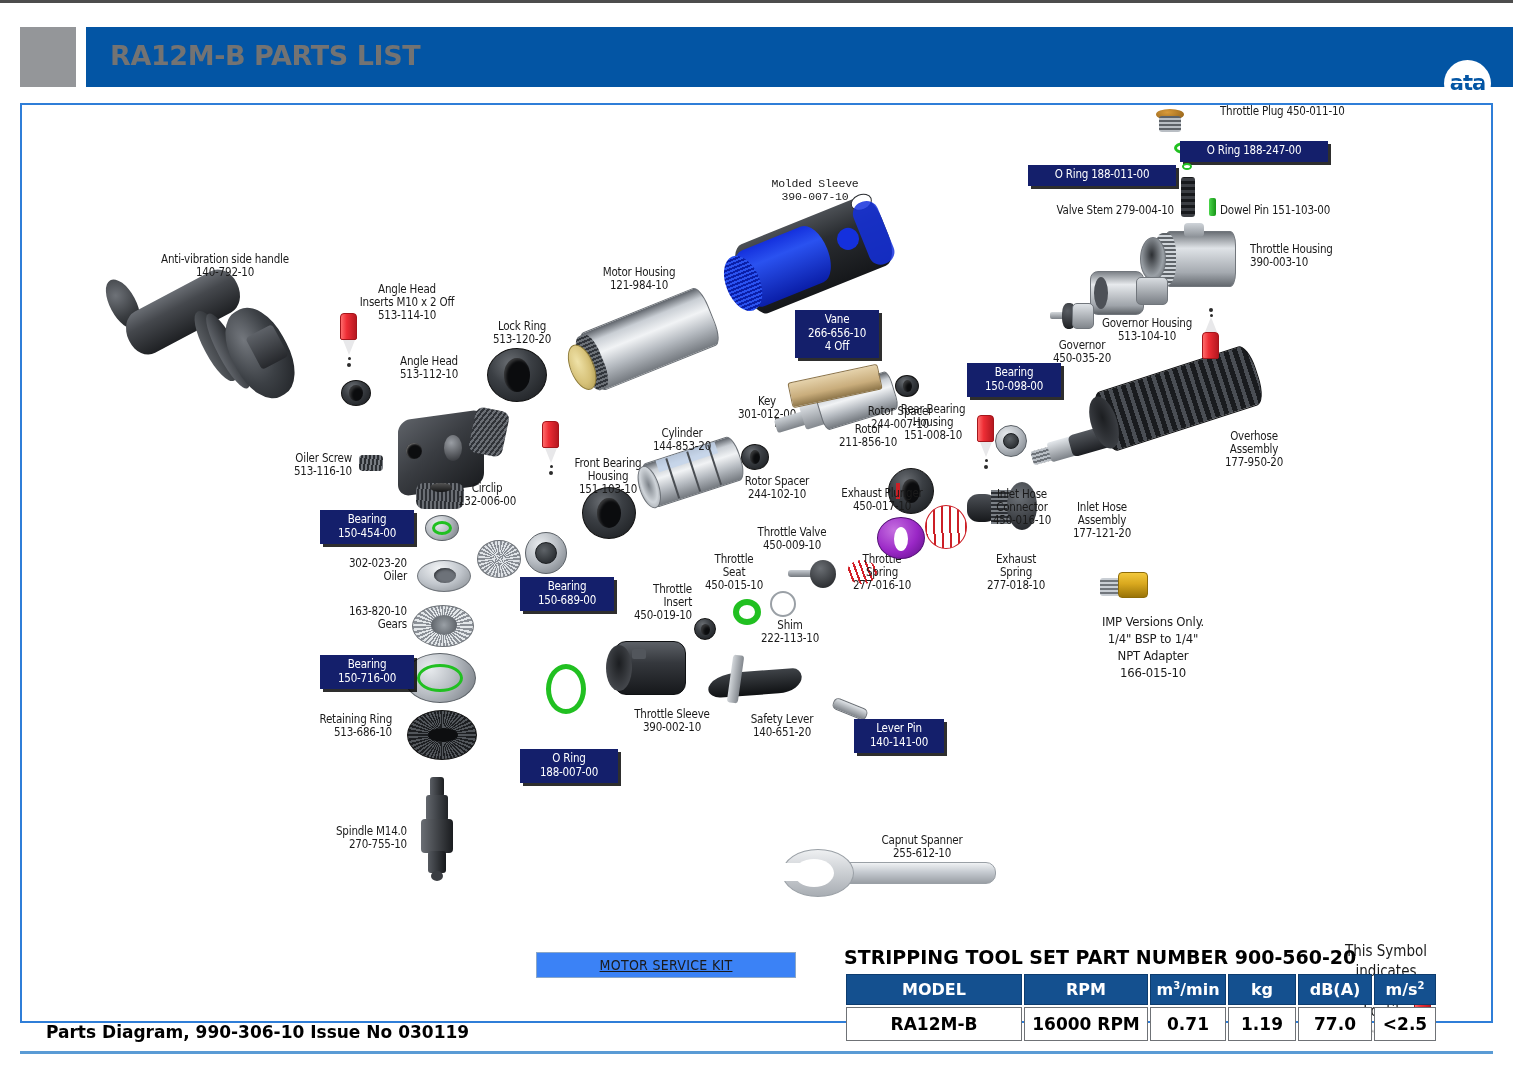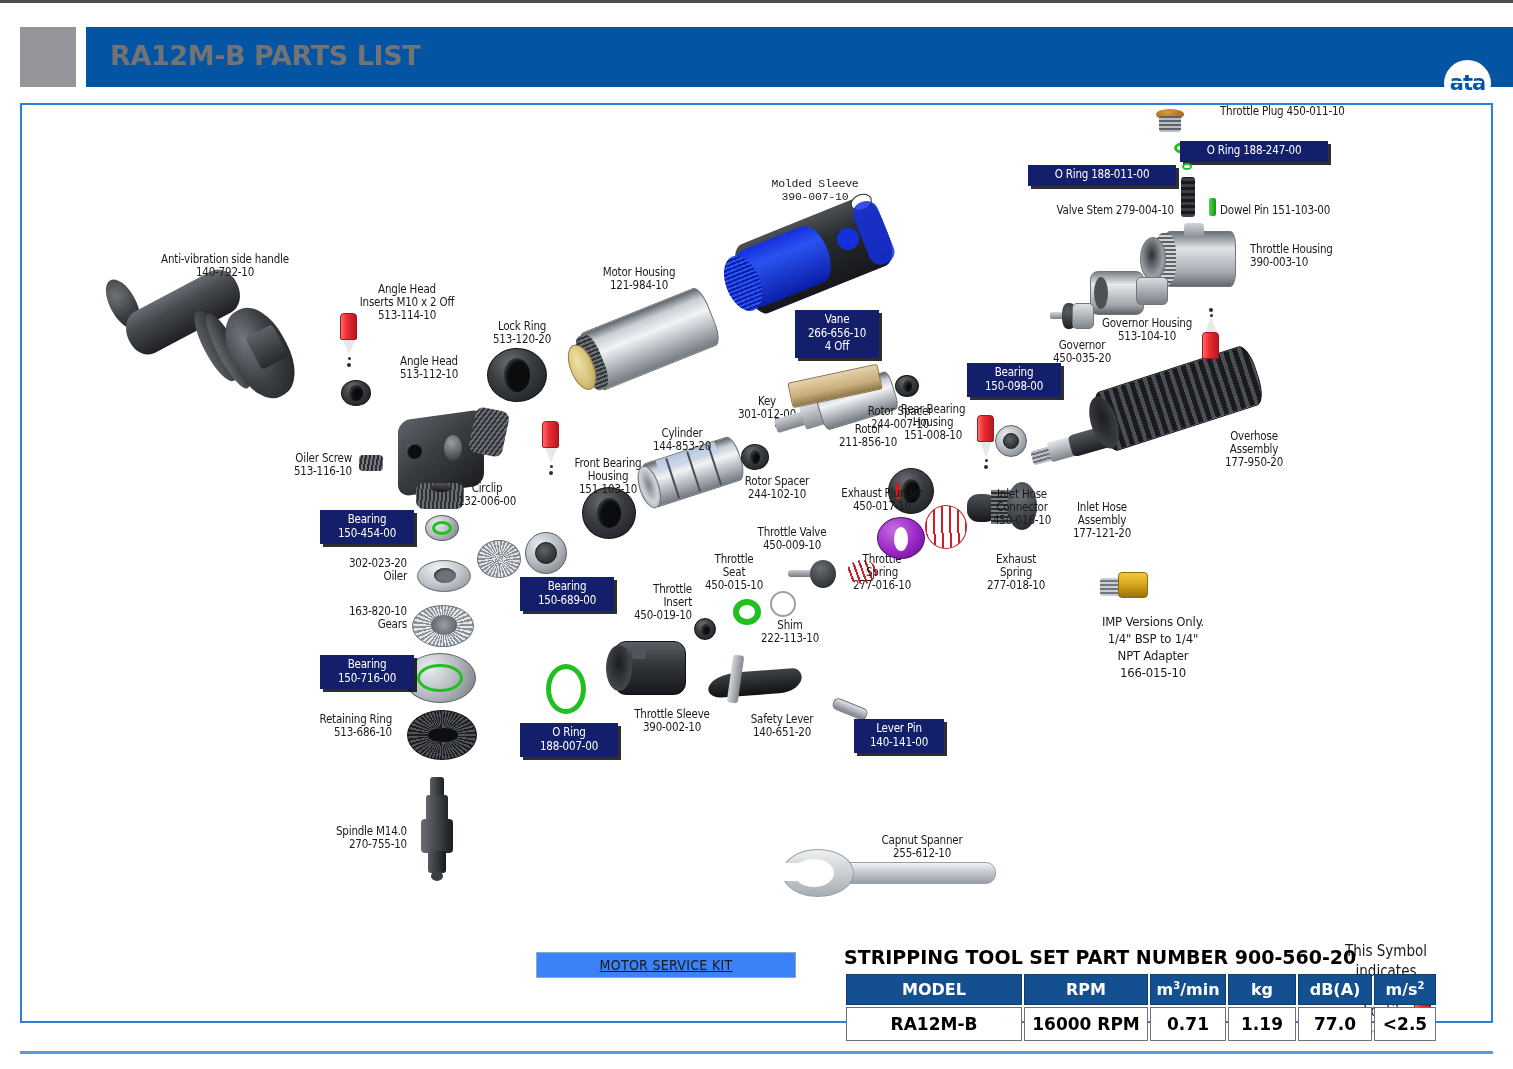--- a/index.html
+++ b/index.html
@@ -576,21 +576,21 @@
                   border:1px solid #101113;"></div>
       <div style="position:absolute;left:2px;top:22px;width:26px;height:54px;border-radius:50%;
                   background:radial-gradient(ellipse at 50% 40%,#1c1e21 0%,#3a3d42 70%,#111 100%);"></div>
     </div>
     <div class="lbl" style="left:1232px; top:325px; width:100px;">Overhose
 Assembly
 177-950-20</div>
 
     <div class="part" style="left:524px; top:559px; width:40px; height:50px; border-radius:50%;
                 border:5px solid #21c021;"></div>
-    <div class="kit" style="left:547px; top:618px; width:98px;">O Ring
+    <div class="kit" style="left:547px; top:644px; width:98px;">O Ring
 188-007-00</div>
 
     <div class="part" style="left:584px; top:530px; width:88px; height:70px;">
       <div style="position:absolute;left:8px;top:6px;width:72px;height:54px;border-radius:12px;
                   background:linear-gradient(180deg,#5c6066 0%,#35383d 40%,#16181b 100%);
                   border:1px solid #0f1113;"></div>
       <div style="position:absolute;left:0px;top:10px;width:26px;height:46px;border-radius:50%;
                   background:radial-gradient(ellipse at 50% 40%,#1b1d20 0%,#43464b 70%,#111 100%);"></div>
       <div style="position:absolute;left:26px;top:14px;width:14px;height:10px;background:#52565c;border-radius:2px;"></div>
     </div>
@@ -747,15 +747,16 @@
         <td>RA12M-B</td>
         <td>16000 RPM</td>
         <td>0.71</td>
         <td>1.19</td>
         <td>77.0</td>
         <td>&lt;2.5</td>
       </tr>
     </tbody>
   </table>
 
+  <div id="footer-text">Parts Diagram, 990-306-10 Issue No 030119</div>
   <div id="footer-rule"></div>
 
 </div>
 
 </body></html>

